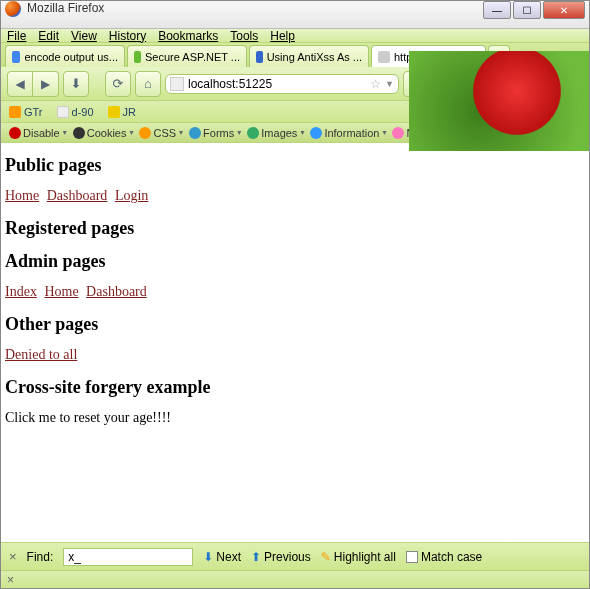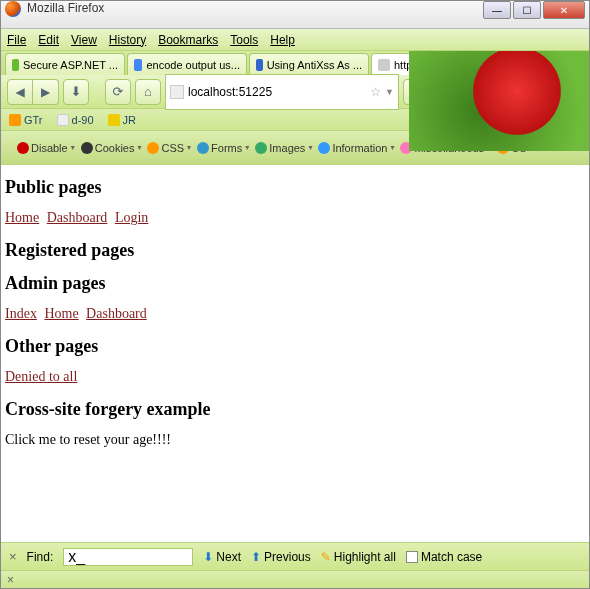--- a/index.html
+++ b/index.html
@@ -27,21 +27,21 @@
   border-radius: 50%;
 }
 .title-text { color: #333; font-size: 12px; flex: 1; }
 .window-controls { display: flex; gap: 2px; }
 .wbtn { width: 28px; height: 18px; border: 1px solid #888; border-radius: 2px; display:flex; align-items:center; justify-content:center; font-size:10px; font-family:Arial; cursor:pointer; }
 .wmin { background: linear-gradient(#eef, #ccd); }
 .wmax { background: linear-gradient(#eef, #ccd); }
 .wclose { background: linear-gradient(#e98, #c43); color:#fff; width:42px; }
 
 .menubar {
-  height: 22px;
+  height: 14px;
   background: linear-gradient(to bottom, #e8f5c8, #d4ea9e);
   display: flex;
   align-items: center;
   padding: 0 6px;
   gap: 12px;
   font-size: 12px;
   border-bottom: 1px solid #bcd57a;
 }
 .menubar span { cursor: default; }
 .menubar .ul { text-decoration: underline; }
@@ -93,24 +93,24 @@
   display:flex; align-items:center; justify-content:center;
   cursor:pointer;
   font-size: 13px;
   color:#567;
 }
 .backfwd { display:flex; }
 .backfwd .navbtn:first-child{ border-radius:4px 0 0 4px; }
 .backfwd .navbtn:last-child{ border-radius:0 4px 4px 0; border-left:none;}
 .urlbar {
   flex: 1;
-  height: 36px;
+  height: 20px;
   background: #fff;
   border: 1px solid #a9c96a;
-  border-radius: 0;
+  border-radius: 6px;
   display: flex;
   align-items: center;
   padding: 0 4px;
   gap: 4px;
 }
 .urlbar input { flex:1; border:none; outline:none; font-size:12px; }
 .searchbox {
   width: 90px; height:24px;
   background:#fff; border:1px solid #a9c96a; border-radius:3px;
   display:flex; align-items:center; padding:0 4px; gap:3px;
@@ -130,23 +130,23 @@
   height: 22px;
   background: linear-gradient(to bottom, #dceeb0, #cde68e);
   display:flex; align-items:center; padding:0 8px; gap:14px;
   font-size:11px; color:#246;
   border-bottom:1px solid #bcd57a;
 }
 .bkm { display:flex; align-items:center; gap:3px; cursor:pointer;}
 .bk-icon { width:12px; height:12px; background:#f90; border-radius:2px;}
 
 .devbar {
-  height: 34px;
+  height: 20px;
   background: linear-gradient(to bottom, #dceeb0, #c3db82);
-  display:flex; align-items:center; padding:0 16px; gap:6px;
+  display:flex; align-items:center; padding:0 8px; gap:6px;
   font-size:11px; color:#333;
   border-bottom:1px solid #bcd57a;
   overflow:hidden;
 }
 .dev { display:flex; align-items:center; gap:2px; cursor:pointer;}
 .dicon{ width:12px; height:12px; border-radius:50%;}
 .drop::after{content:"▾"; font-size:8px; margin-left:1px; color:#666;}
 
 .content {
   background:#fff;
@@ -162,21 +162,21 @@
 
 .findbar {
   position:absolute; bottom:18px; left:0; right:0;
   height: 28px;
   background: linear-gradient(to bottom, #dff0b0, #cde68e);
   border-top:1px solid #bcd57a;
   display:flex; align-items:center; padding:0 8px; gap:10px;
   font-size:12px;
 }
 .findbar .x { cursor:pointer; color:#666; font-size:13px;}
-.findbar input { width:130px; height:18px; border:1px solid #a9c96a; padding:0 4px; font-size:16px;}
+.findbar input { width:130px; height:18px; border:1px solid #a9c96a; padding:0 4px; font-size:12px;}
 .findbar .fb { display:flex; align-items:center; gap:3px; cursor:pointer;}
 .findbar .chk { width:12px; height:12px; border:1px solid #888; background:#fff;}
 
 .statusbar {
   position:absolute; bottom:0; left:0; right:0;
   height:18px;
   background: linear-gradient(to bottom, #dceeb0, #cde68e);
   border-top:1px solid #bcd57a;
   display:flex; align-items:center; padding:0 6px;
 }
@@ -202,26 +202,26 @@
   <span><span class="ul">Edit</span></span>
   <span><span class="ul">View</span></span>
   <span><span class="ul">History</span></span>
   <span><span class="ul">Bookmarks</span></span>
   <span><span class="ul">Tools</span></span>
   <span><span class="ul">Help</span></span>
 </div>
 
 <div class="tabbar">
   <div class="tab">
+      <span class="tab-icon" style="background:#4285f4"></span>
+      <span>encode output us...</span>
+    </div>
+  <div class="tab">
       <span class="tab-icon" style="background:#6b3"></span>
       <span>Secure ASP.NET ...</span>
-    </div>
-  <div class="tab">
-      <span class="tab-icon" style="background:#4285f4"></span>
-      <span>encode output us...</span>
     </div>
   <div class="tab">
       <span class="tab-icon" style="background:#36c"></span>
       <span>Using AntiXss As ...</span>
     </div>
   <div class="tab active">
       <span class="tab-icon" style="background:#ccc"></span>
       <span>http://l...51225/</span>
       <span class="tab-x">×</span>
     </div>

